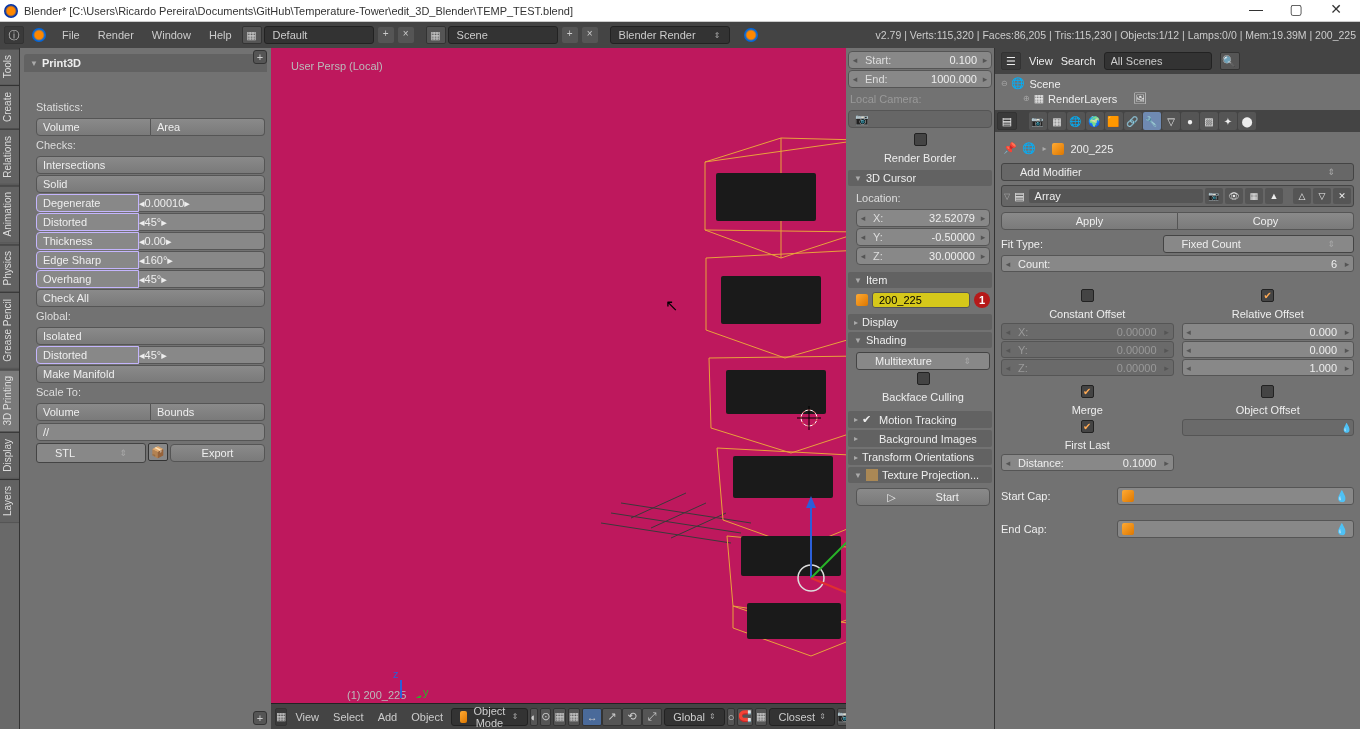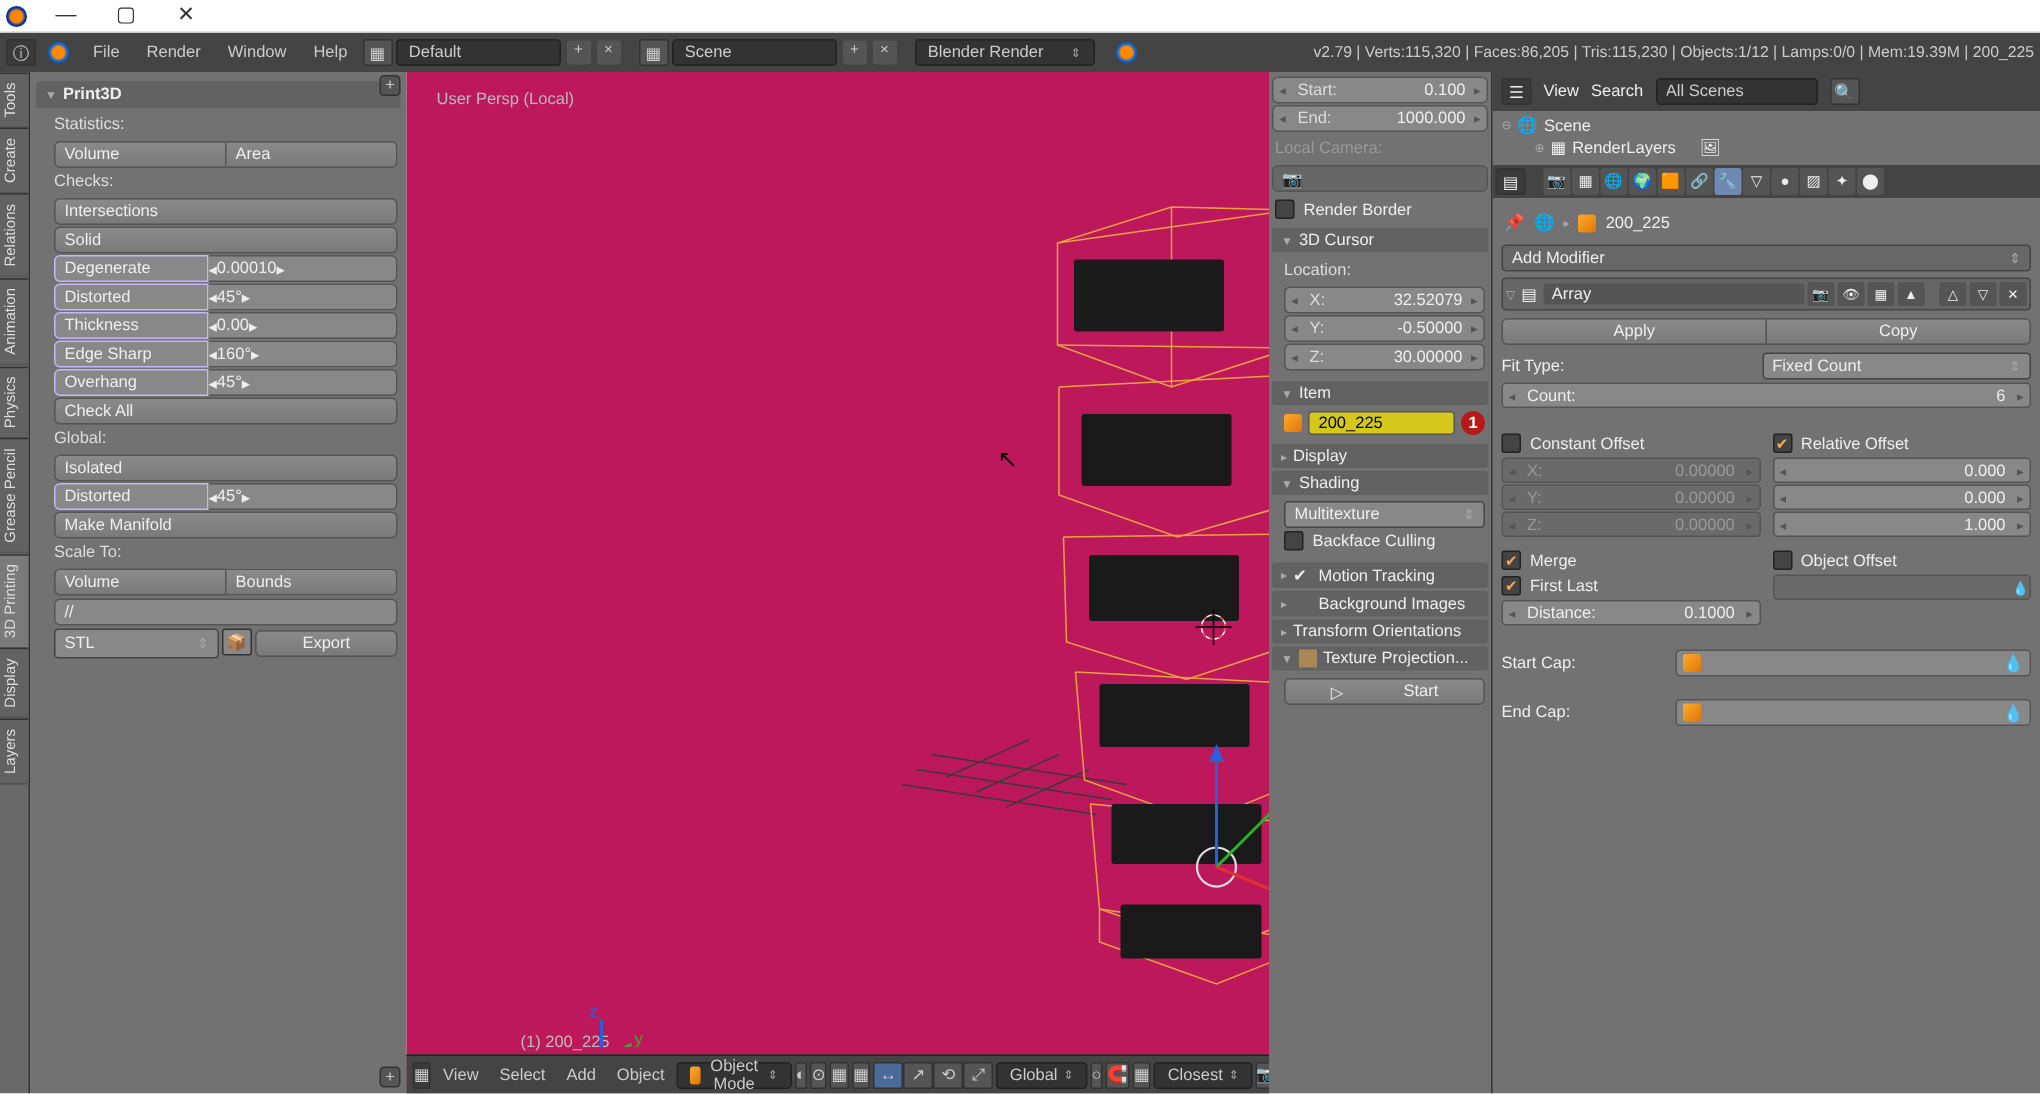--- a/index.html
+++ b/index.html
@@ -13,21 +13,21 @@
 .topbar .mitem { padding: 0 8px; cursor: pointer; }
 .topbar .field { background: #333; border: 1px solid #222; border-radius: 3px; padding: 1px 8px; height: 18px; display: flex; align-items: center; }
 .topbar .fbtn { width: 16px; height: 16px; background: #555; border-radius: 2px; margin-left: 2px; text-align: center; line-height: 14px; font-size: 10px; }
 .topbar .stats { font-size: 10.5px; color: #ccc; margin-left: auto; white-space: nowrap; }
 .workspace { position: absolute; top: 48px; left: 0; right: 0; bottom: 0; display: flex; }
 .vtabs { width: 20px; background: #696969; border-right: 1px solid #333; display: flex; flex-direction: column; }
 .vtab { writing-mode: vertical-rl; transform: rotate(180deg); padding: 6px 2px; color: #ddd; text-align: center; border-top: 1px solid #555; border-bottom: 1px solid #333; font-size: 10px; cursor: pointer; background: #626262; }
 .vtab.active { background: #7a7a7a; }
 .leftpanel { width: 251px; background: #727272; overflow-y: auto; padding: 4px; color: #eee; position: relative; }
 .panel-head { background: #626262; padding: 3px 6px; border-radius: 3px 3px 0 0; margin-top: 2px; display: flex; align-items: center; gap: 4px; font-weight: bold; }
-.panel-body { padding: 3px 2px 6px 12px; }
+.panel-body { padding: 3px 2px 6px 12px; margin-top: 24px; }
 .lbl { color: #ddd; padding: 2px 0 4px 0; }
 .btn { background: linear-gradient(#8a8a8a, #7a7a7a); border: 1px solid #555; border-radius: 4px; padding: 2px 6px; color: #eee; margin: 1px 0; text-align: center; cursor: pointer; height: 18px; display: flex; align-items: center; }
 .btnrow { display: flex; gap: 0; }
 .btnrow .btn { flex: 1; border-radius: 0; }
 .btnrow .btn:first-child { border-radius: 4px 0 0 4px; }
 .btnrow .btn:last-child { border-radius: 0 4px 4px 0; border-left: none; }
 .numfield { display: flex; background: #888; border: 1px solid #555; border-radius: 4px; height: 18px; align-items: center; margin: 1px 0; }
 .numfield .nlbl { padding: 0 4px; flex: 0 0 auto; color: #ddd; }
 .numfield .arrow { width: 12px; text-align: center; color: #555; font-size: 9px; }
 .numfield .nval { flex: 1; text-align: right; padding-right: 2px; color: #eee; }
@@ -51,26 +51,26 @@
 .rightpanel { width: 366px; background: #727272; border-left: 1px solid #333; display: flex; flex-direction: column; color: #eee; }
 .rp-header { height: 26px; background: #444; display: flex; align-items: center; padding: 0 6px; gap: 8px; }
 .rp-header input { background: #333; border: 1px solid #222; border-radius: 3px; padding: 2px 6px; color: #ccc; width: 108px; }
 .outliner { height: 36px; padding: 2px 6px; font-size: 11px; }
 .outliner .orow { display: flex; align-items: center; gap: 4px; padding: 1px 0; }
 .props-tabs { background: #3c3c3c; padding: 2px 4px; display: flex; gap: 1px; }
 .ptab { width: 18px; height: 18px; background: #555; border-radius: 2px; display: flex; align-items: center; justify-content: center; font-size: 10px; }
 .ptab.active { background: #6f8ab2; }
 .props-body { flex: 1; padding: 6px; overflow-y: auto; }
 .breadcrumb { display: flex; align-items: center; gap: 6px; padding: 4px 2px 8px 2px; }
-.dropdown { background: #676767; border: 1px solid #444; border-radius: 3px; padding: 2px 6px; display: flex; align-items: center; justify-content: space-between; cursor: pointer; }
+.dropdown { background: #676767; border: 1px solid #444; border-radius: 3px; padding: 2px 18px; display: flex; align-items: center; justify-content: space-between; cursor: pointer; }
 .dropdown::after { content: "⇕"; font-size: 9px; color: #aaa; }
 .mod-header { background: #666; border: 1px solid #444; border-radius: 3px; padding: 2px; display: flex; align-items: center; gap: 2px; margin: 4px 0; }
 .mod-header .mname { background: #555; border-radius: 2px; padding: 1px 6px; flex: 1; }
 .mod-header .mbtn { width: 18px; height: 16px; background: #555; border-radius: 2px; text-align: center; font-size: 9px; line-height: 16px; }
-.cb { display: flex; align-items: center; gap: 6px; padding: 2px 0; }
+.cb { display: flex; align-items: center; gap: 6px; padding: 2px 0; flex-direction: column; }
 .cb .box { width: 13px; height: 13px; background: #444; border: 1px solid #222; border-radius: 2px; display: flex; align-items: center; justify-content: center; color: #fa5; font-size: 10px; }
 .half { display: flex; gap: 8px; }
 .half > div { flex: 1; }
 .rp-num { display: flex; align-items: center; background: #888; border: 1px solid #555; border-radius: 3px; height: 17px; margin: 1px 0; }
 .rp-num.dis { background: #6a6a6a; color: #999; }
 .rp-num .l { width: 12px; text-align: center; font-size: 9px; color: #555; }
 .rp-num .t { padding: 0 4px; }
 .rp-num .v { flex: 1; text-align: right; padding-right: 4px; }
 .rp-num .r { width: 12px; text-align: center; font-size: 9px; color: #555; }
 .caprow { display: flex; align-items: center; gap: 6px; margin: 15px 0; }
@@ -79,20 +79,21 @@
 .orange-cube { width: 12px; height: 12px; background: linear-gradient(135deg, #fa3, #d70); border-radius: 2px; }
 .tri { font-size: 8px; color: #aaa; }
 svg { display: block; }
 .plus-handle { position: absolute; right: 4px; width: 14px; height: 14px; background: #555; border: 1px solid #333; border-radius: 3px; color: #ccc; text-align: center; line-height: 12px; font-size: 11px; }
 </style>
 </head>
 <body>
 
 <div class="titlebar">
   <div class="logo"></div>
+  <div class="title">Blender* [C:\Users\Ricardo Pereira\Documents\GitHub\Temperature-Tower\edit_3D_Blender\TEMP_TEST.blend]</div>
   <div class="wbtn">—</div>
   <div class="wbtn">▢</div>
   <div class="wbtn">✕</div>
 </div>
 
 <div class="topbar">
   <div class="iconbtn" style="background:#3a3a3a">ⓘ</div>
   <div class="logo"></div>
   <div class="mitem">File</div>
   <div class="mitem">Render</div>

